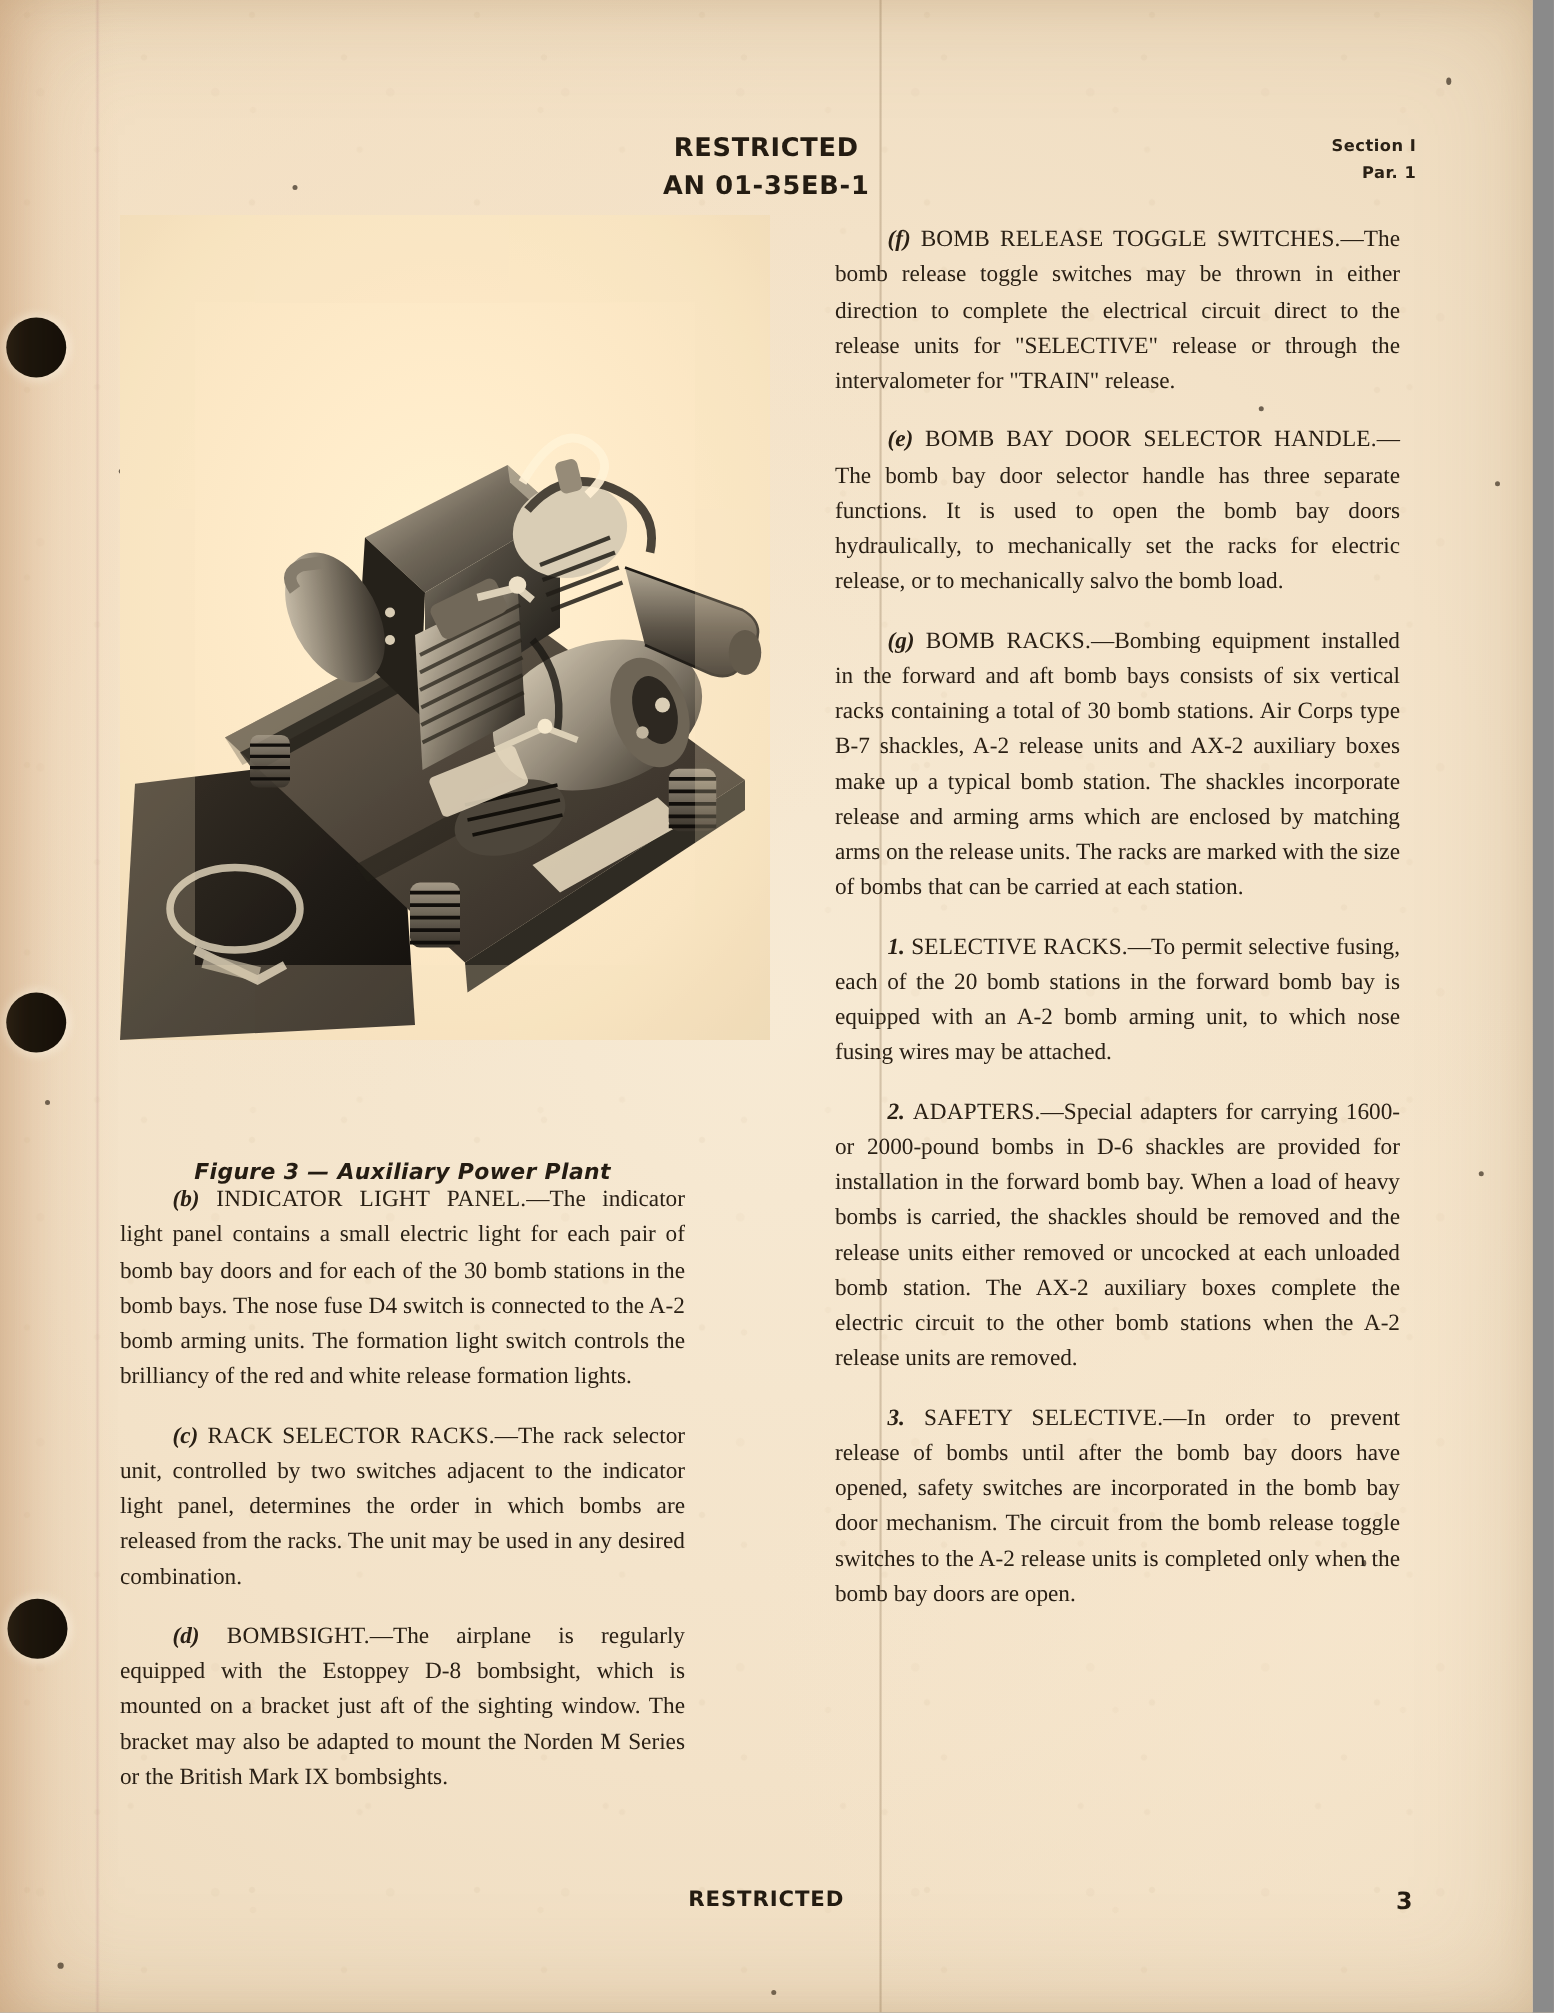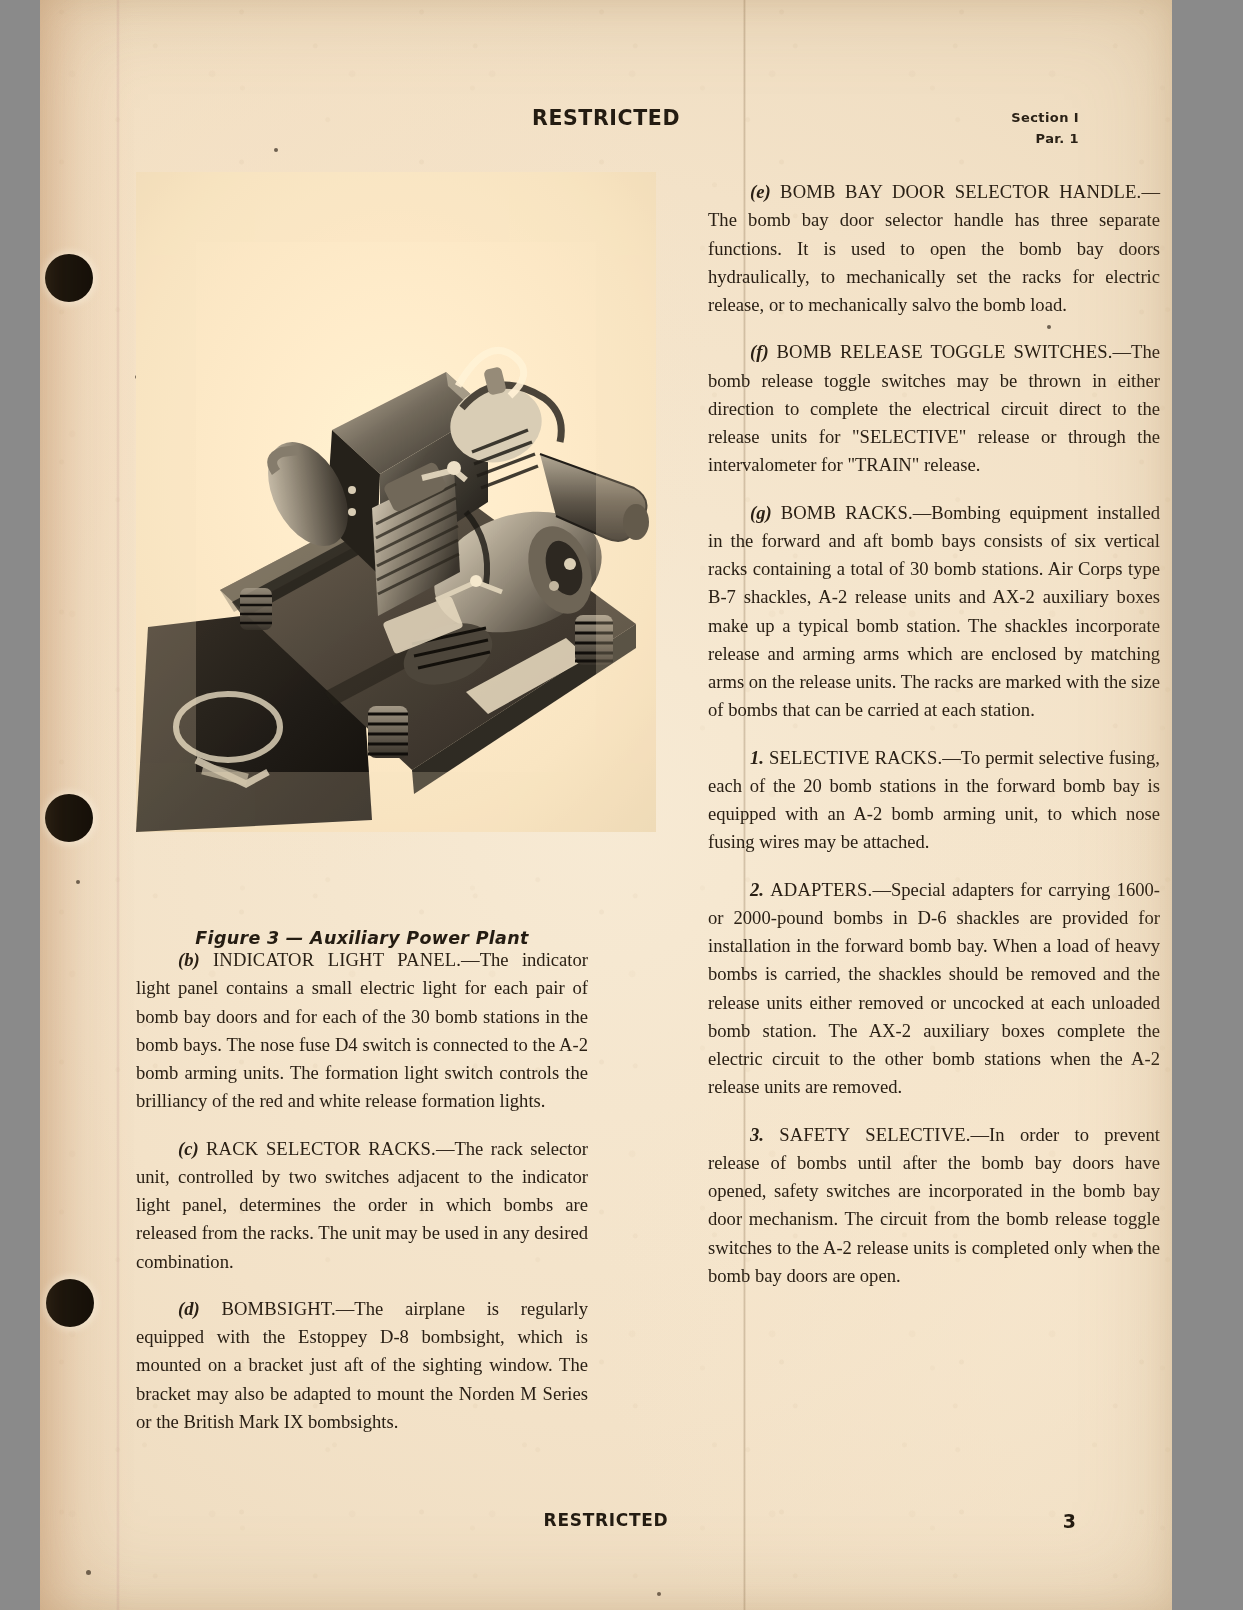--- a/index.html
+++ b/index.html
@@ -2,31 +2,30 @@
 <html><head>
 <meta charset="utf-8">
 <style>
   html, body {
     margin: 0;
     padding: 0;
     background: #8a8a8a;
   }
   .page {
     position: relative;
-    width: 1132px;
+    width: 1226px;
     height: 1610px;
     overflow: hidden;
     background:
       radial-gradient(ellipse 70% 55% at 18% 22%, rgba(246,226,198,0.85) 0%, rgba(246,226,198,0) 60%),
       radial-gradient(ellipse 60% 50% at 88% 80%, rgba(247,231,206,0.7) 0%, rgba(247,231,206,0) 65%),
       radial-gradient(ellipse 90% 70% at 50% 50%, #f7ead4 0%, #f3e2c8 55%, #ecd9bc 100%),
       #f1dfc4;
     font-family: "Liberation Serif", "DejaVu Serif", serif;
     color: #2b2317;
-    margin-left: 40px;
   }
   
   .grain {
     position: absolute; inset: 0;
     pointer-events: none;
     opacity: 0.55;
     background-image:
       radial-gradient(circle at 12% 8%, rgba(150,115,70,0.10) 0 2px, transparent 3px),
       radial-gradient(circle at 37% 63%, rgba(150,115,70,0.08) 0 2px, transparent 3px),
       radial-gradient(circle at 72% 27%, rgba(150,115,70,0.09) 0 2px, transparent 3px),
@@ -172,20 +171,21 @@
   <div class="speck" style="left:1196px; top:385px; width:4px; height:4px;"></div>
   <div class="speck" style="left:95px;   top:375px; width:4px; height:4px;"></div>
   <div class="speck" style="left:36px;   top:880px; width:4px; height:4px;"></div>
   <div class="speck" style="left:1183px; top:937px; width:4px; height:4px;"></div>
   <div class="speck" style="left:1090px; top:1248px;width:3px; height:5px;"></div>
   <div class="speck" style="left:46px;   top:1570px;width:5px; height:5px;"></div>
   <div class="speck" style="left:617px;  top:1592px;width:4px; height:4px;"></div>
 
   <div class="hdr-center">
     <div>RESTRICTED</div>
+    <div>AN 01-35EB-1</div>
   </div>
   <div class="hdr-right">
     <div>Section I</div>
     <div>Par. 1</div>
   </div>
 
   <div class="figure">
     <svg class="photo" viewBox="0 0 520 660" preserveAspectRatio="none">
       <defs>
         <linearGradient id="gBase" x1="0" y1="0" x2="1" y2="1">
@@ -377,25 +377,25 @@
     </p>
 
     <p class="para">
       <span class="lead-it">(d)</span><span> </span><span class="caps">BOMBSIGHT.</span><span>—The airplane is regularly equipped with the Estoppey D-8 bombsight, which is mounted on a bracket just aft of the sighting window. The bracket may also be adapted to mount the Norden M Series or the British Mark IX bombsights.</span>
     </p>
   </div>
 
   <div class="col col-right">
 
     <p class="para">
+      <span class="lead-it">(f)</span><span> </span><span class="caps">BOMB RELEASE TOGGLE SWITCHES.</span><span>—The bomb release toggle switches may be thrown in either direction to complete the electrical circuit direct to the release units for "SELECTIVE" release or through the intervalometer for "TRAIN" release.</span>
+    </p>
+
+    <p class="para">
       <span class="lead-it">(e)</span><span> </span><span class="caps">BOMB BAY DOOR SELECTOR HANDLE.</span><span>—The bomb bay door selector handle has three separate functions. It is used to open the bomb bay doors hydraulically, to mechanically set the racks for electric release, or to mechanically salvo the bomb load.</span>
-    </p>
-
-    <p class="para">
-      <span class="lead-it">(f)</span><span> </span><span class="caps">BOMB RELEASE TOGGLE SWITCHES.</span><span>—The bomb release toggle switches may be thrown in either direction to complete the electrical circuit direct to the release units for "SELECTIVE" release or through the intervalometer for "TRAIN" release.</span>
     </p>
 
     <p class="para">
       <span class="lead-it">(g)</span><span> </span><span class="caps">BOMB RACKS.</span><span>—Bombing equipment installed in the forward and aft bomb bays consists of six vertical racks containing a total of 30 bomb stations. Air Corps type B-7 shackles, A-2 release units and AX-2 auxiliary boxes make up a typical bomb station. The shackles incorporate release and arming arms which are enclosed by matching arms on the release units. The racks are marked with the size of bombs that can be carried at each station.</span>
     </p>
 
     <p class="para">
       <span class="numlead">1.</span><span> </span><span class="caps">SELECTIVE RACKS.</span><span>—To permit selective fusing, each of the 20 bomb stations in the forward bomb bay is equipped with an A-2 bomb arming unit, to which nose fusing wires may be attached.</span>
     </p>
 

